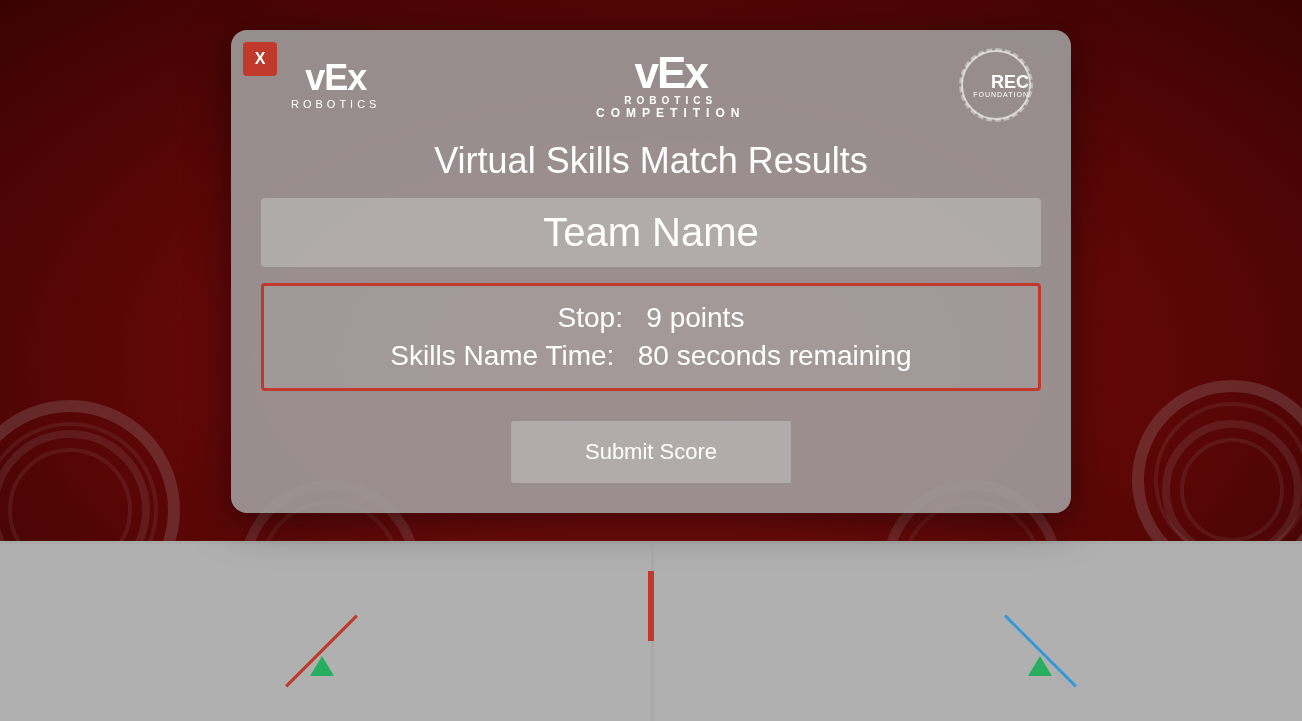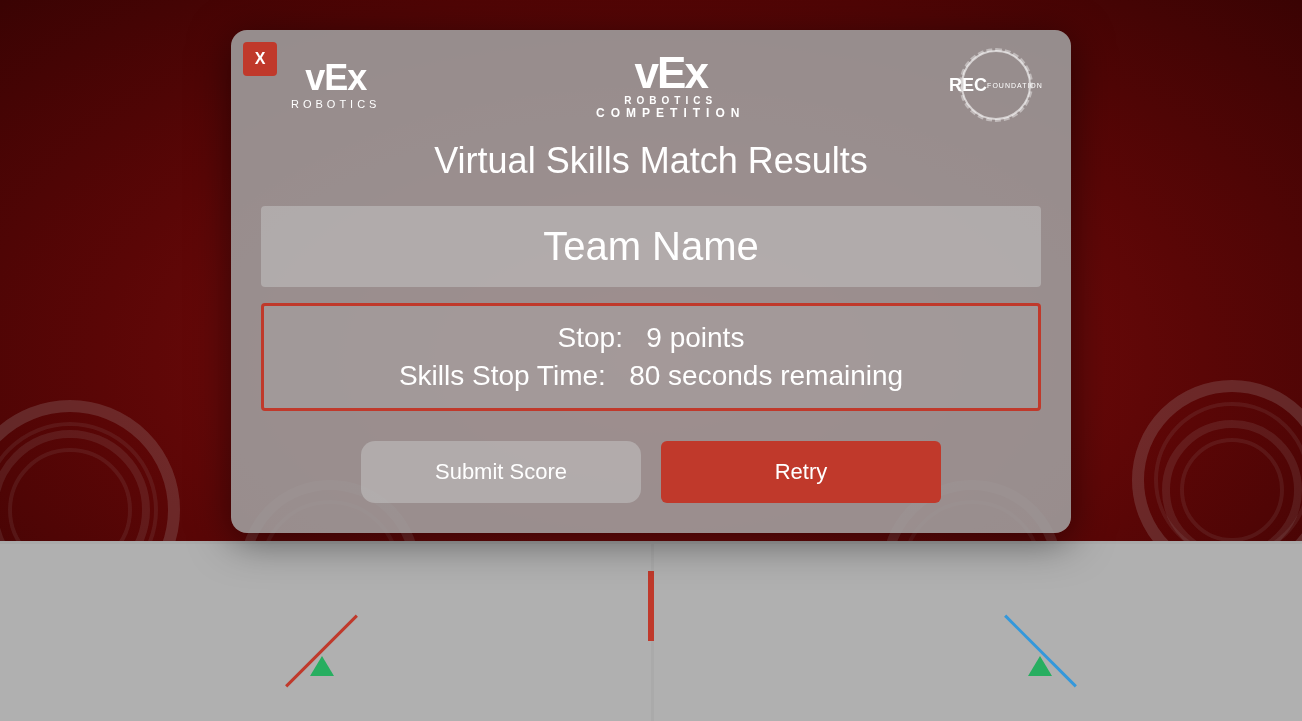--- a/index.html
+++ b/index.html
@@ -145,21 +145,22 @@
       color: white;
       font-weight: bold;
     }
 
     .logo-rec {
       width: 70px;
       height: 70px;
       border: 2px solid rgba(255,255,255,0.6);
       border-radius: 50%;
       display: flex;
-      align-items: center;
+      flex-direction: column;
+      align-items: flex-end;
       justify-content: center;
       position: relative;
     }
 
     .logo-rec .rec-gear {
       position: absolute;
       inset: -4px;
       border-radius: 50%;
       border: 3px dashed rgba(255,255,255,0.4);
     }
@@ -176,30 +177,30 @@
       letter-spacing: 1px;
       color: white;
       text-align: center;
     }
 
     
     .modal-title {
       font-size: 36px;
       color: white;
       font-weight: normal;
-      margin: 10px 0 24px 0;
+      margin: 10px 0 16px 0;
       text-align: center;
     }
 
     
     .team-name-box {
       width: calc(100% - 60px);
       background: rgba(200,200,200,0.5);
       border-radius: 4px;
-      padding: 18px 20px;
+      padding: 12px 20px;
       text-align: center;
       margin-bottom: 16px;
     }
 
     .team-name-text {
       font-size: 40px;
       color: white;
       font-weight: normal;
     }
 
@@ -236,21 +237,21 @@
       width: 100%;
       padding: 0 30px;
     }
 
     .btn-submit {
       flex: 1;
       max-width: 280px;
       padding: 18px 20px;
       background: rgba(200,200,200,0.5);
       border: none;
-      border-radius: 14px;
+      border-radius: 2px;
       font-size: 22px;
       color: white;
       cursor: pointer;
       font-weight: normal;
     }
 
     .btn-retry {
       flex: 1;
       max-width: 280px;
       padding: 18px 20px;
@@ -352,25 +353,24 @@
       <div class="team-name-text">Team Name</div>
     </div>
 
     <div class="score-box">
       <div class="score-line">
         <span>Stop:</span>
         &nbsp;
         <span>9 points</span>
       </div>
       <div class="time-line">
-        <span>Skills Stop Time:</span>
+        <span>Skills Name Time:</span>
         &nbsp;
         <span>80 seconds remaining</span>
       </div>
     </div>
 
     <div class="buttons-row">
       <button class="btn-submit">Submit Score</button>
-      <button class="btn-retry">Retry</button>
     </div>
 
   </div>
 </div>
 
 </body></html>

